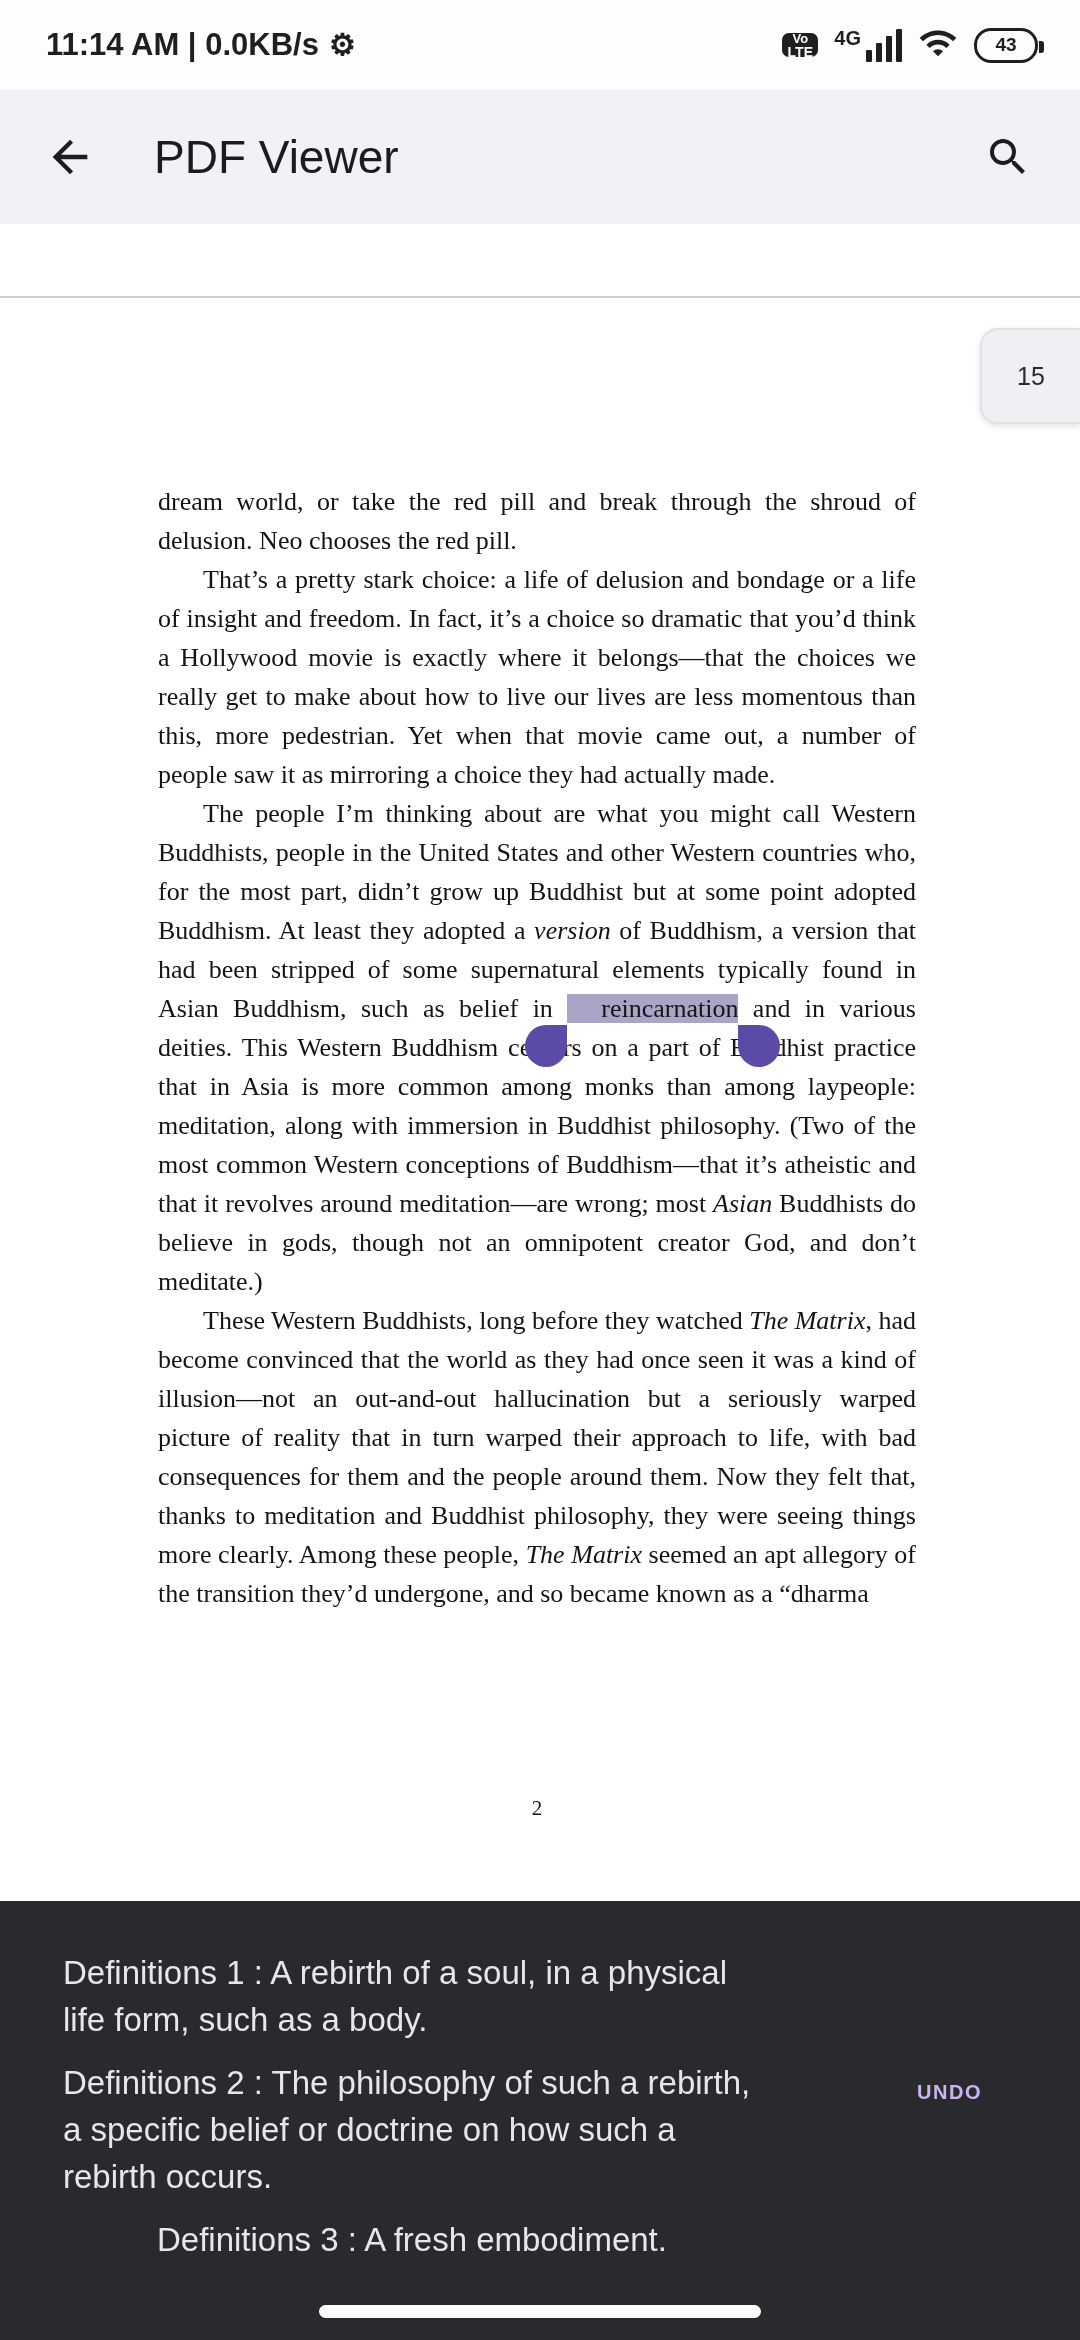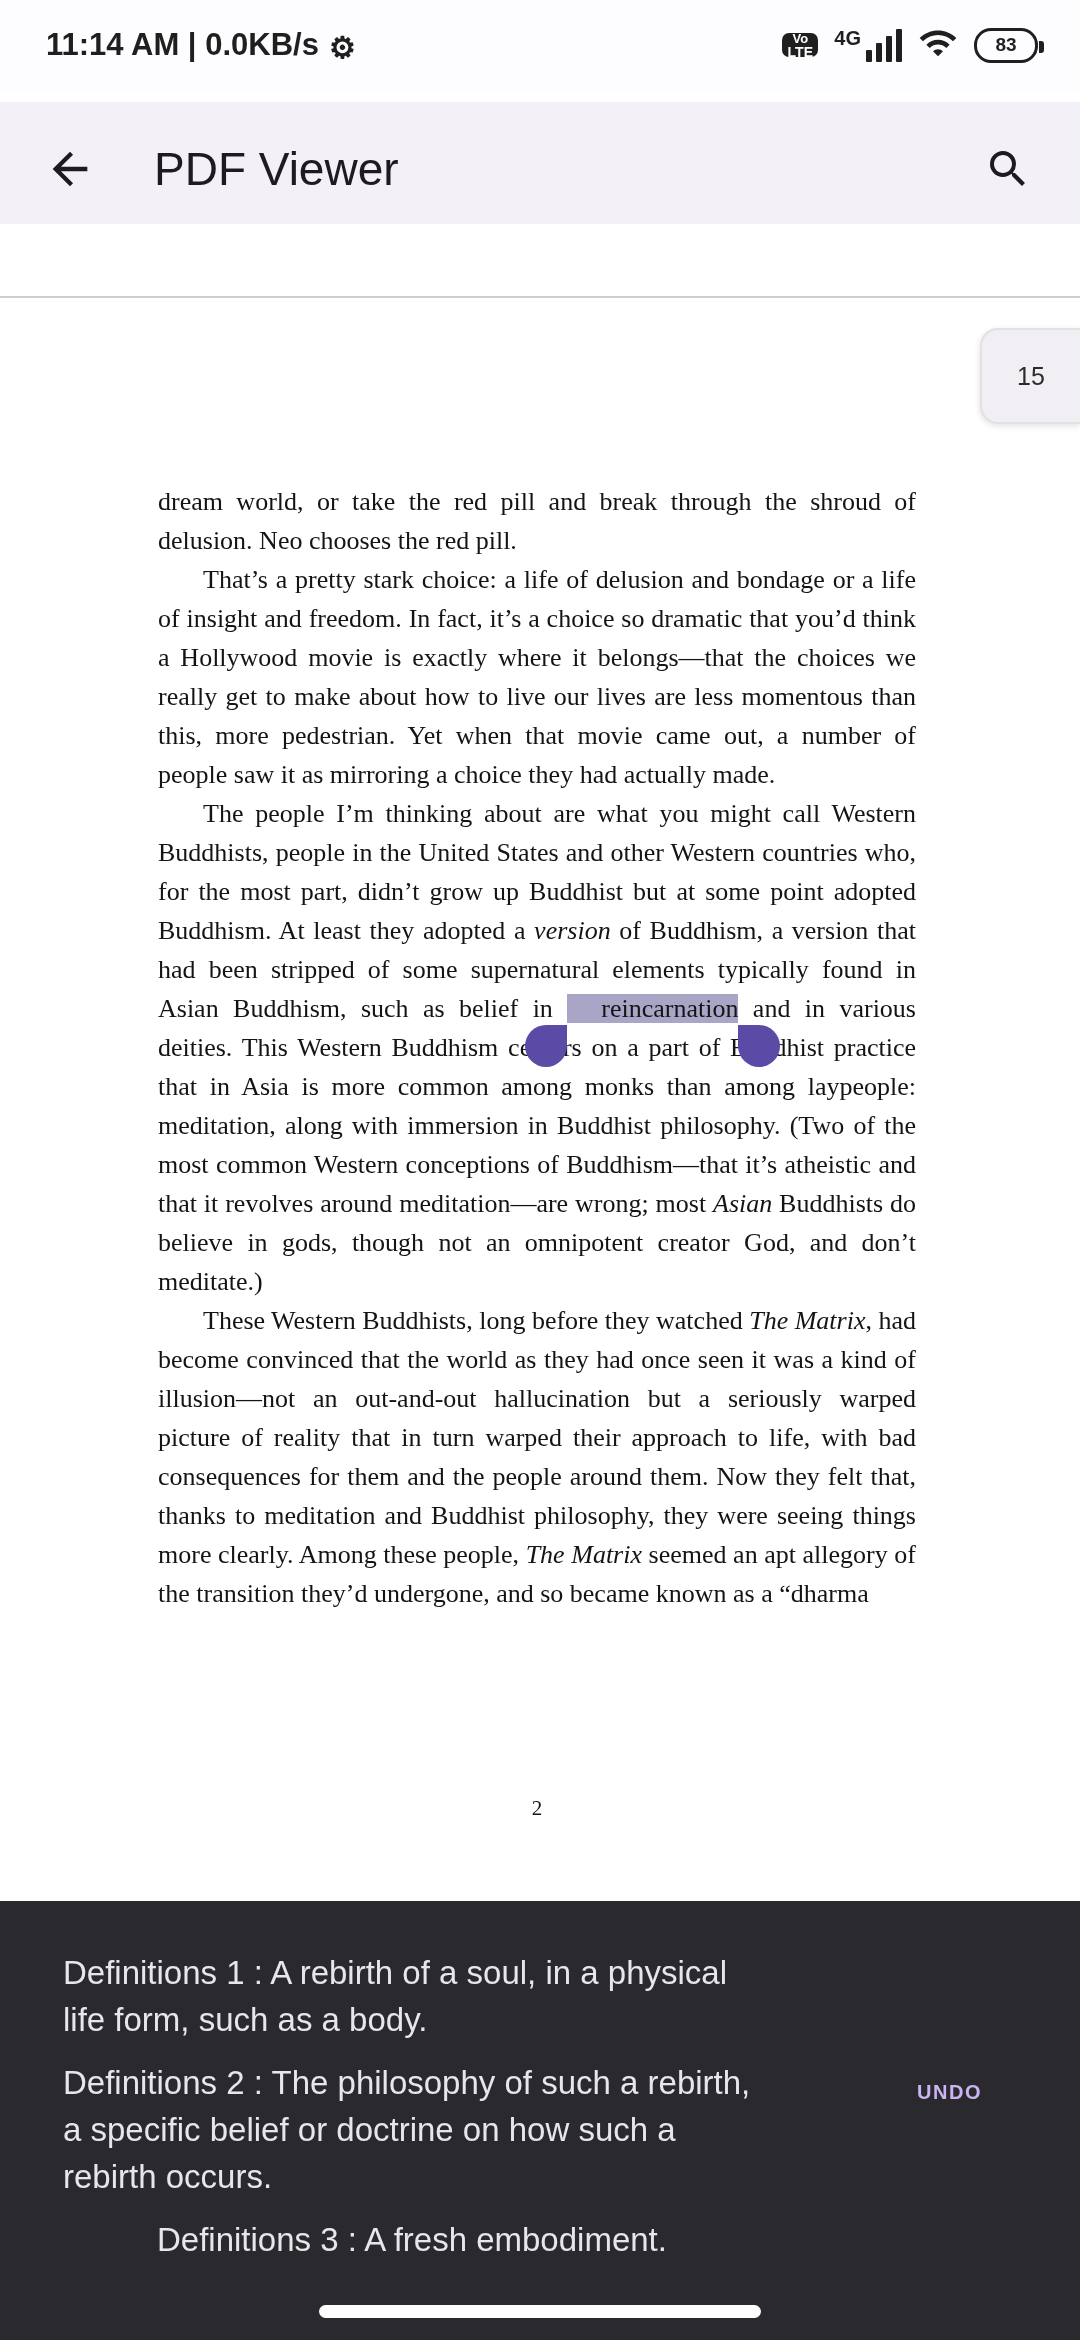--- a/index.html
+++ b/index.html
@@ -14,21 +14,21 @@
   }
 
   
   .status-bar {
     position: absolute; top: 0; left: 0; right: 0; height: 90px;
     background: #fdfcff;
     display: flex; align-items: center; justify-content: space-between;
     padding: 0 42px 0 46px;
     color: #1f1f1f;
   }
-  .sb-left { display: flex; align-items: flex-end; gap: 10px; font-size: 31px; font-weight: 600; }
+  .sb-left { display: flex; align-items: center; gap: 10px; font-size: 31px; font-weight: 600; }
   .gear { font-size: 30px; line-height: 1; }
   .sb-right { display: flex; align-items: center; gap: 16px; }
   .volte {
     width: 36px; height: 24px; background: #1f1f1f; border-radius: 7px;
     display: flex; flex-direction: column; align-items: center; justify-content: center;
     color: #ffffff; line-height: 1;
   }
   .volte .v1 { font-size: 13px; font-weight: 700; }
   .volte .v2 { font-size: 14px; font-weight: 700; }
   .net { display: flex; align-items: center; gap: 5px; }
@@ -43,21 +43,21 @@
     display: flex; align-items: center; justify-content: center;
     font-size: 19px; font-weight: 600;
   }
   .battery::after {
     content: ""; position: absolute; right: -9px; top: 10px;
     width: 5px; height: 12px; background: #1f1f1f; border-radius: 0 3px 3px 0;
   }
 
   
   .app-bar {
-    position: absolute; top: 102px; left: 0; right: 0; height: 134px;
+    position: absolute; top: 90px; left: 0; right: 0; height: 134px;
     background: #f3f0f7;
     display: flex; align-items: center;
     padding: 0 48px 0 44px;
   }
   .icon-btn { background: none; border: none; padding: 0; cursor: pointer; display: flex; align-items: center; justify-content: center; }
   .app-title { font-size: 46px; color: #1d1b20; margin-left: 58px; flex: 1; text-align: left; font-weight: 400; }
 
   .toolbar-gap {
     position: absolute; top: 224px; left: 0; right: 0; height: 74px;
     background: #ffffff; border-bottom: 2px solid #cfcdd2;
@@ -146,21 +146,21 @@
             <i></i>
             <i></i>
           </span>
       </span>
       <span>
         <svg width="40" height="40" viewBox="0 0 24 24">
             <path fill="#1f1f1f" d="M1 9l2 2c4.97-4.97 13.03-4.97 18 0l2-2C16.93 2.93 7.08 2.93 1 9zm8 8l3 3 3-3c-1.65-1.66-4.34-1.66-6 0zm-4-4l2 2c2.76-2.76 7.24-2.76 10 0l2-2C15.14 9.14 8.87 9.14 5 13z"></path>
           </svg>
       </span>
       <span class="battery">
-        <span>83</span>
+        <span>43</span>
       </span>
     </div>
   </div>
 
   <div class="app-bar">
     <button class="icon-btn">
       <svg width="52" height="52" viewBox="0 0 24 24">
           <path fill="#1d1b20" d="M20 11H7.83l5.59-5.59L12 4l-8 8 8 8 1.41-1.41L7.83 13H20v-2z"></path>
         </svg>
     </button>

